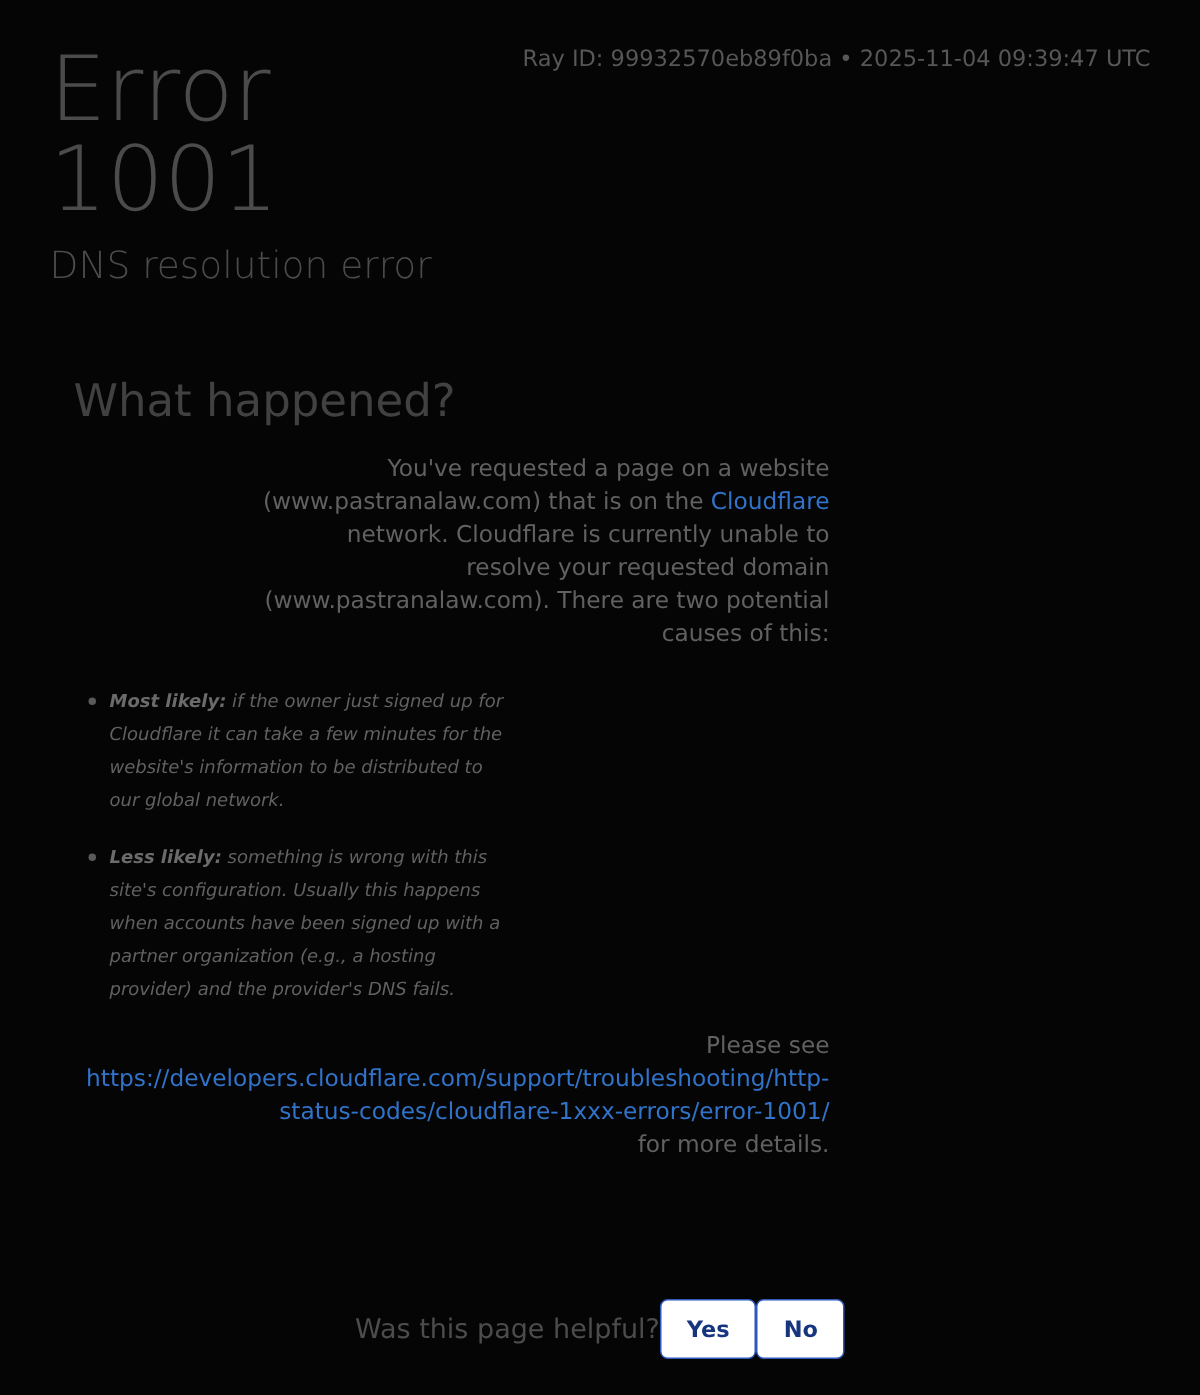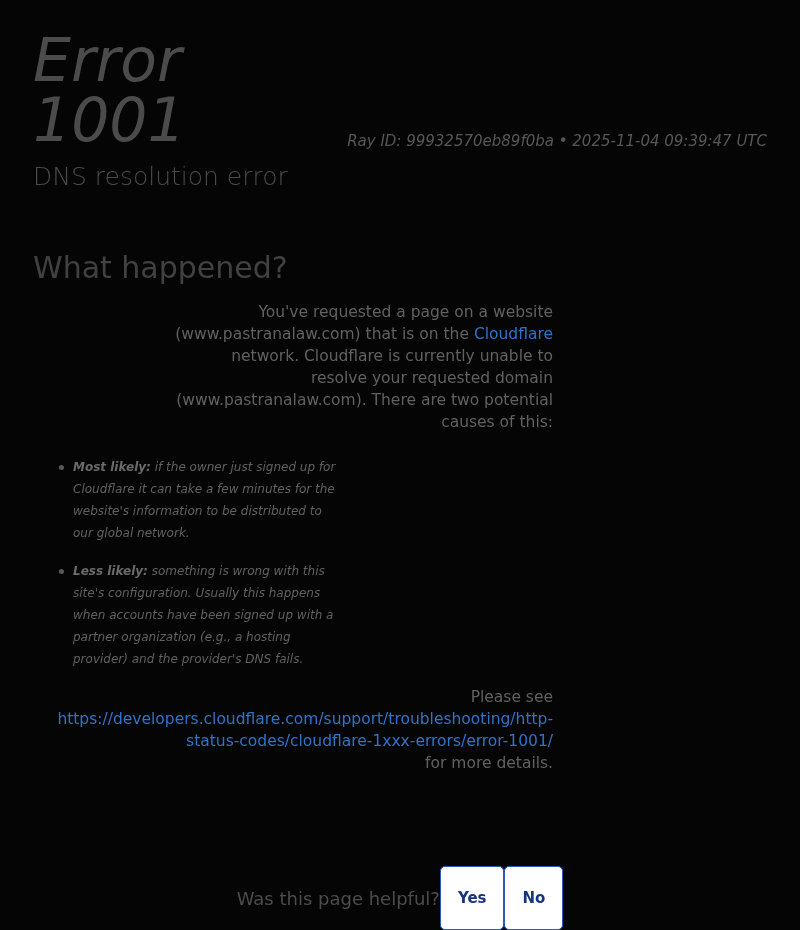--- a/index.html
+++ b/index.html
@@ -12,22 +12,21 @@
     font-family: "DejaVu Sans", "Liberation Sans", sans-serif;
     color: #616161;
   }
   .wrapper {
     padding: 30px 33px 0;
     box-sizing: border-box;
   }
   
   .title-row {
     display: flex;
-    align-items: flex-end;
-    font-style: italic;
+    align-items: flex-start;
   }
   .error-code {
     font-size: 60px;
     font-weight: 300;
     line-height: 1;
     margin: 0;
     color: #4b4b4b;
     letter-spacing: 0;
   }
   .ray-line {
@@ -41,21 +40,21 @@
     font-weight: 300;
     line-height: 1;
     margin: 14px 0 0;
     color: #4b4b4b;
   }
   
   .section-title {
     font-size: 30px;
     font-weight: 400;
     line-height: 1;
-    margin: 64px 0 0;
+    margin: 64px 16px 0;
     color: #414141;
   }
   .para {
     font-size: 15.5px;
     line-height: 22px;
     white-space: pre-line;
     margin: 18px 0 0;
     max-width: 520px;
     color: #616161;
     text-align: right;
@@ -104,21 +103,21 @@
     color: #4c4c4c;
   }
   .fb-btn {
     background: #ffffff;
     color: #17357f;
     border: 1px solid #2d59b8;
     border-radius: 5px;
     font-family: inherit;
     font-size: 15px;
     font-weight: 700;
-    padding: 22px 17px;
+    padding: 10px 17px;
     line-height: 1.2;
     cursor: pointer;
   }
   
   footer {
     margin-top: 30px;
     border-top: 1px solid #b9b9b9;
     padding: 40px 0 42px;
     text-align: center;
     font-size: 14px;

